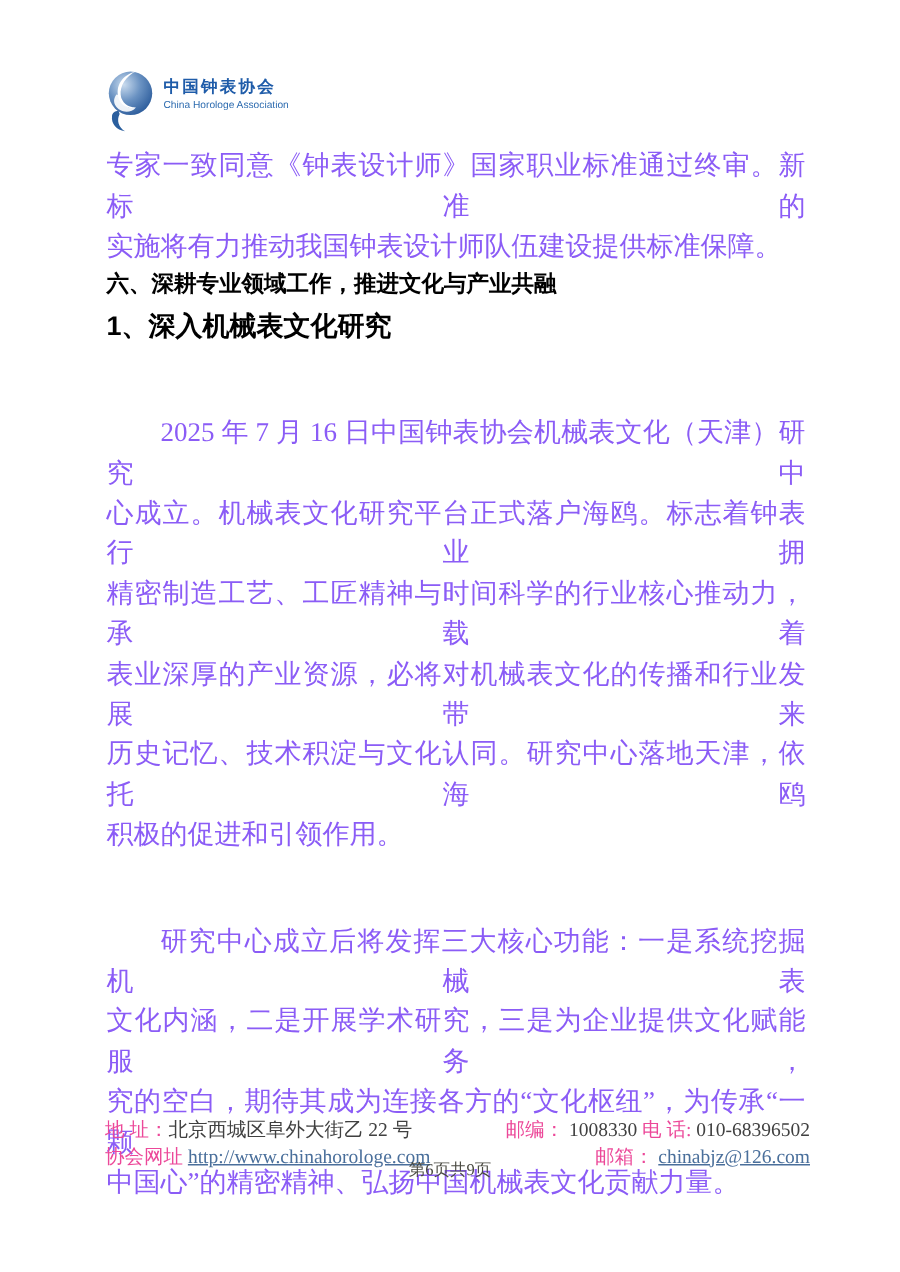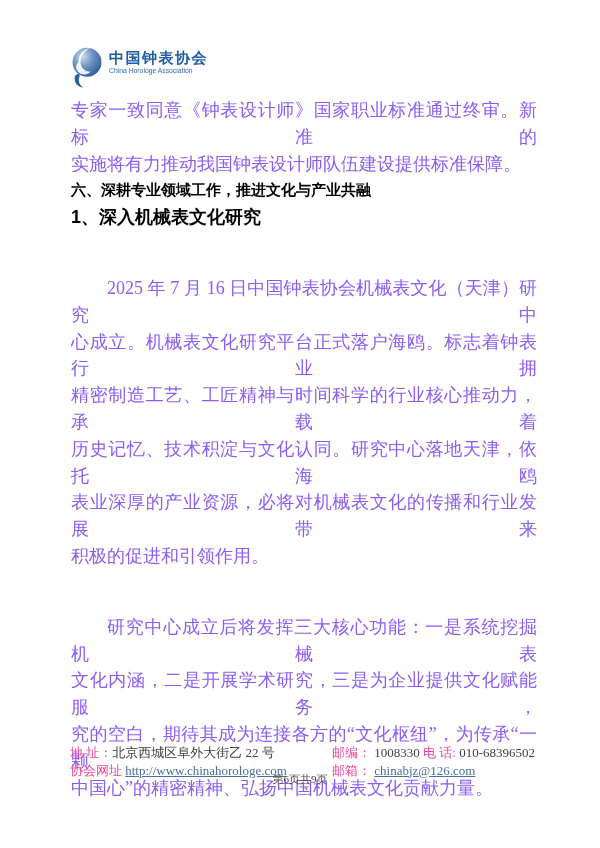--- a/index.html
+++ b/index.html
@@ -14,21 +14,21 @@
 
   
   .logo {
     position: absolute; left: 71px; top: 47px;
     display: flex; align-items: flex-start; gap: 6px;
   }
   .logo-mark { width: 32px; height: 42px; flex: 0 0 auto; }
   .logo-text { display: flex; flex-direction: column; padding-top: 3px; }
   .logo-zh {
     font-family: "Liberation Sans","DejaVu Sans",sans-serif;
-    font-weight: bold; font-size: 15px; line-height: 16px;
+    font-weight: bold; font-size: 11px; line-height: 16px;
     color: #1f5ca9; letter-spacing: 1.5px; white-space: nowrap;
   }
   .logo-en {
     font-family: "Liberation Sans","DejaVu Sans",sans-serif;
     font-size: 6.8px; line-height: 9px; color: #2e6cb0; white-space: nowrap;
   }
 
   
   .doc-body {
     position: absolute; left: 71px; top: 97px; width: 466px;
@@ -55,21 +55,21 @@
 
   
   .footer {
     position: absolute; left: 70px; right: 60px; top: 744px;
     font-size: 13px; line-height: 17.5px;
     color: #7b98ba;
     font-family: "Liberation Serif","DejaVu Serif",serif;
   }
   .footer-row { display: flex; }
   .fcol-left { width: 262px; flex: 0 0 auto; }
-  .fcol-right { flex: 1; }
+  .fcol-right { flex: 1; text-align: right; }
   .f-label { color: #ec4899; }
   .f-value { color: #404040; }
   .f-link {
     color: #4a6f9b; text-decoration: underline; cursor: pointer;
   }
   .page-num {
     position: absolute; left: 0; width: 100%; top: 772px;
     text-align: center; font-size: 11px; color: #4a4a42;
     font-family: "Liberation Serif","DejaVu Serif",serif;
   }
@@ -100,22 +100,22 @@
   </div>
 
   <div class="doc-body">
       <div class="line fill">专家一致同意《钟表设计师》国家职业标准通过终审。新标准的</div>
       <div class="line last">实施将有力推动我国钟表设计师队伍建设提供标准保障。</div>
       <div class="heading h1">六、深耕专业领域工作，推进文化与产业共融</div>
       <div class="heading h2">1、深入机械表文化研究</div>
       <div class="line fill indent">2025 年 7 月 16 日中国钟表协会机械表文化（天津）研究中</div>
       <div class="line fill">心成立。机械表文化研究平台正式落户海鸥。标志着钟表行业拥</div>
       <div class="line fill">精密制造工艺、工匠精神与时间科学的行业核心推动力，承载着</div>
+      <div class="line fill">表业深厚的产业资源，必将对机械表文化的传播和行业发展带来</div>
       <div class="line fill">历史记忆、技术积淀与文化认同。研究中心落地天津，依托海鸥</div>
-      <div class="line fill">表业深厚的产业资源，必将对机械表文化的传播和行业发展带来</div>
       <div class="line last">积极的促进和引领作用。</div>
       <div class="line fill indent">研究中心成立后将发挥三大核心功能：一是系统挖掘机械表</div>
       <div class="line fill">文化内涵，二是开展学术研究，三是为企业提供文化赋能服务，</div>
       <div class="line fill">究的空白，期待其成为连接各方的“文化枢纽”，为传承“一颗</div>
       <div class="line last">中国心”的精密精神、弘扬中国机械表文化贡献力量。</div>
     </div>
 
   <div class="footer">
     <div class="footer-row">
       <div class="fcol-left">

